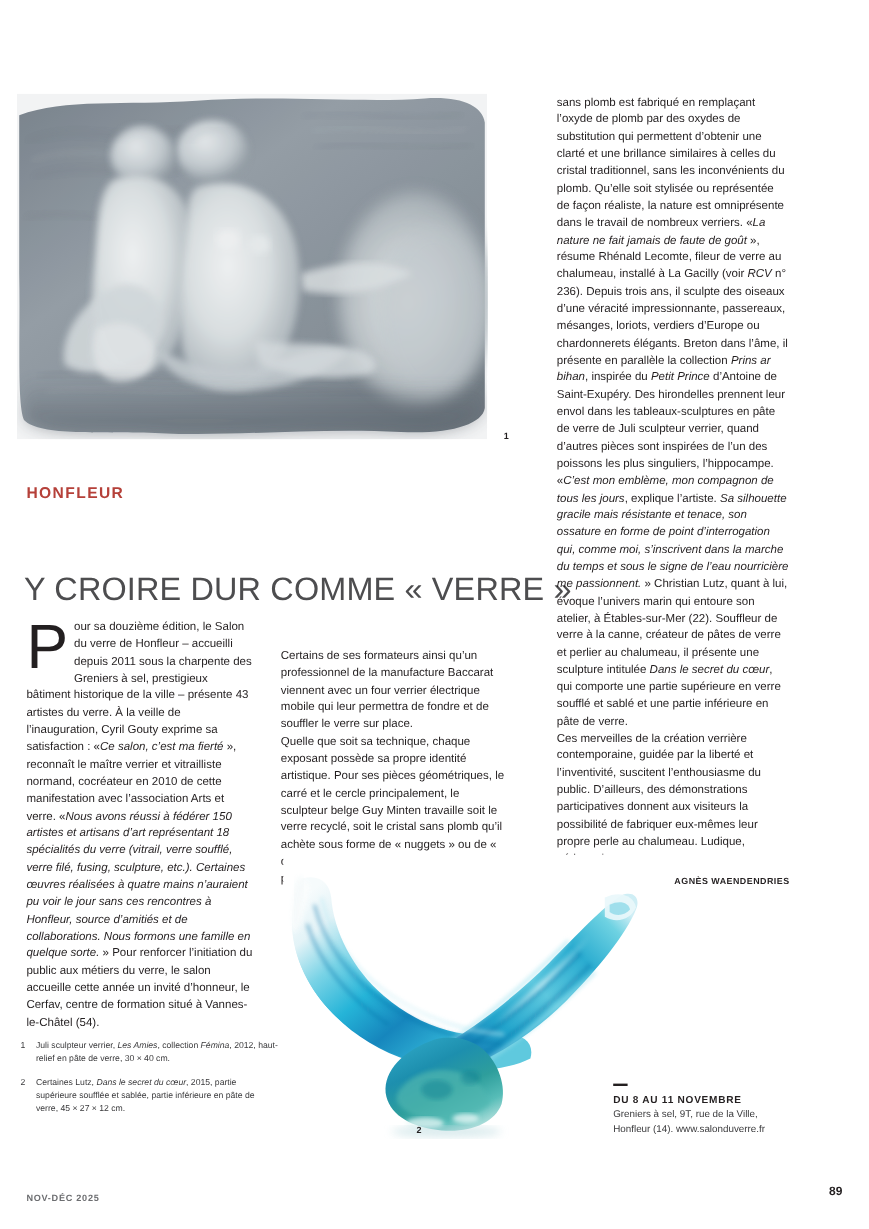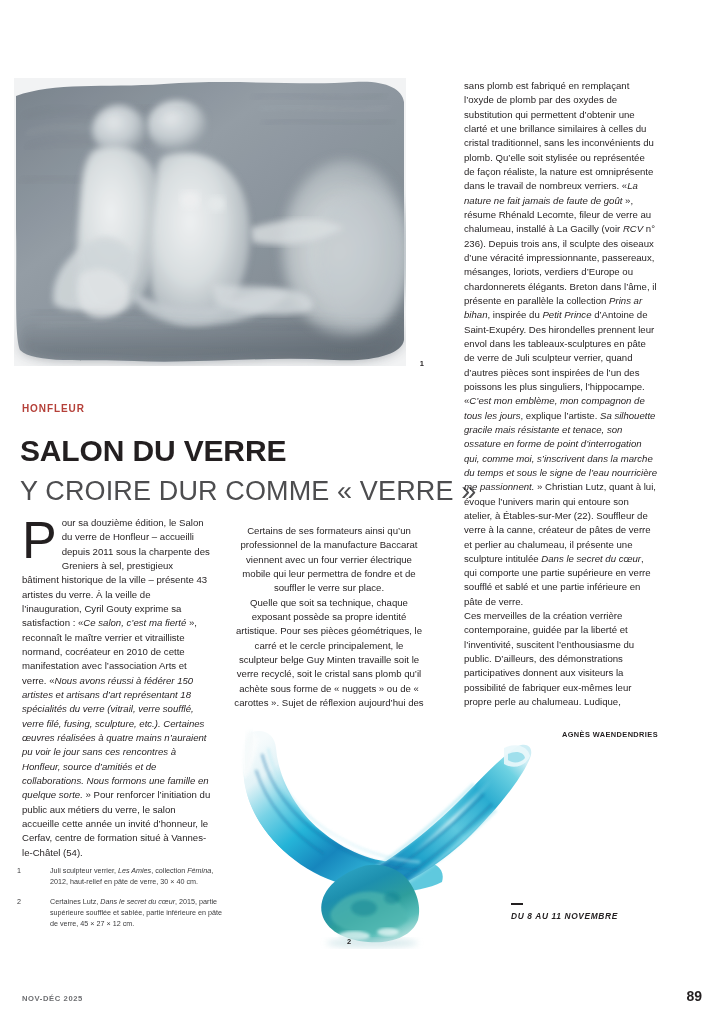--- a/index.html
+++ b/index.html
@@ -40,21 +40,21 @@
     font-size: 7.5px;
     font-weight: bold;
     color: #231f20;
   }
 
   
   .kicker {
     position: absolute;
     left: 22px;
     top: 403px;
-    font-size: 10px;
+    font-size: 13px;
     font-weight: bold;
     letter-spacing: 0.09em;
     color: #b54039;
     text-align: center;
   }
   .headline1 {
     position: absolute;
     left: 20px;
     top: 415px;
     font-size: 30px;
@@ -79,21 +79,21 @@
     position: absolute;
     font-size: 9.6px;
     line-height: 1.495;
     color: #231f20;
     text-align: left;
   }
   .col p { margin: 0 0 0 0; }
   .col i, .col em { font-style: italic; }
 
   .col-1 { left: 22px;  top: 516px; width: 190px; }
-  .col-2 { left: 234px; top: 524px; width: 190px; text-align: center; }
+  .col-2 { left: 234px; top: 540px; width: 190px; }
   .col-3 { left: 464px; top: 79px;  width: 194px; }
 
   .dropcap {
     float: left;
     font-size: 52px;
     line-height: 0.84;
     font-weight: normal;
     color: #231f20;
     padding: 2px 5px 0 0;
     margin-top: 1px;
@@ -122,21 +122,21 @@
   .caption-row {
     display: flex;
     margin-bottom: 9px;
   }
   .caption-num {
     width: 13px;
     flex: 0 0 13px;
     font-size: 7.2px;
     color: #3a3a3c;
   }
-  .caption-text { flex: 1 1 auto; margin-left: 20px; }
+  .caption-text { flex: 1 1 auto; }
   .caption-text i { font-style: italic; }
 
   
   .fig2-wrap {
     position: absolute;
     left: 236px;
     top: 712px;
     width: 300px;
     height: 238px;
   }
@@ -149,21 +149,20 @@
     font-weight: bold;
     color: #231f20;
   }
 
   
   .infobox {
     position: absolute;
     left: 511px;
     top: 903px;
     width: 200px;
-    font-style: italic;
   }
   .infobox .rule {
     width: 12px;
     height: 1.6px;
     background: #231f20;
     margin-bottom: 6px;
   }
   .infobox .date {
     font-size: 8.4px;
     font-weight: bold;
@@ -184,21 +183,21 @@
     top: 994px;
     font-size: 7.6px;
     letter-spacing: 0.08em;
     color: #6d6e71;
     font-weight: bold;
   }
   .foot-right {
     position: absolute;
     right: 22px;
     top: 988px;
-    font-size: 14px;
+    font-size: 10px;
     font-weight: bold;
     color: #231f20;
   }
 </style>
 </head>
 <body>
 
 <div id="page">
 
   <div class="fig1-wrap">
@@ -295,21 +294,20 @@
       <path d="M6,238 C70,226 160,252 250,244 C310,238 356,250 390,240
                L390,262 C388,276 360,284 320,282 C250,278 180,286 120,283
                C70,281 20,286 6,272 Z" fill="url(#g1shadow)" filter="url(#blur6)"></path>
 
       <rect x="0" y="0" width="392" height="288" fill="#5f6870" opacity="0.08"></rect>
     </svg>
     <span class="fig1-num">1</span>
   </div>
 
   <div class="kicker">HONFLEUR</div>
-  <h1 class="headline1">SALON DU VERRE</h1>
   <h2 class="headline2">Y CROIRE DUR COMME « VERRE »</h2>
 
   <div class="col col-1">
     <p><span class="dropcap">P</span><span>our sa douzième édition, le Salon du verre de Honfleur – accueilli depuis 2011 sous la charpente des Greniers à sel, prestigieux bâtiment historique de la ville – présente 43 artistes du verre. À la veille de l’inauguration, Cyril Gouty exprime sa satisfaction : «</span><i>Ce salon, c’est ma fierté</i><span> », reconnaît le maître verrier et vitrailliste normand, cocréateur en 2010 de cette manifestation avec l’association Arts et verre. «</span><i>Nous avons réussi à fédérer 150 artistes et artisans d’art représentant 18 spécialités du verre (vitrail, verre soufflé, verre filé, fusing, sculpture, etc.). Certaines œuvres réalisées à quatre mains n’auraient pu voir le jour sans ces rencontres à Honfleur, source d’amitiés et de collaborations. Nous formons une famille en quelque sorte.</i><span> » Pour renforcer l’initiation du public aux métiers du verre, le salon accueille cette année un invité d’honneur, le Cerfav, centre de formation situé à Vannes-le-Châtel (54).</span></p>
   </div>
 
   <div class="col col-2">
     <p>Certains de ses formateurs ainsi qu’un professionnel de la manufacture Baccarat viennent avec un four verrier électrique mobile qui leur permettra de fondre et de souffler le verre sur place.</p>
     <p>Quelle que soit sa technique, chaque exposant possède sa propre identité artistique. Pour ses pièces géométriques, le carré et le cercle principalement, le sculpteur belge Guy Minten travaille soit le verre recyclé, soit le cristal sans plomb qu’il achète sous forme de « nuggets » ou de « carottes ». Sujet de réflexion aujourd’hui des plus sensibles, le cristal</p>
   </div>
@@ -426,18 +424,22 @@
     </div>
     <div class="caption-row">
       <span class="caption-num">2</span>
       <span class="caption-text"><span>Certaines Lutz, </span><i>Dans le secret du cœur</i><span>, 2015, partie supérieure soufflée et sablée, partie inférieure en pâte de verre, 45 × 27 × 12 cm.</span></span>
     </div>
   </div>
 
   <div class="infobox">
     <div class="rule"></div>
     <div class="date">DU 8 AU 11 NOVEMBRE</div>
+    <div class="addr">
+      <div>Greniers à sel, 9T, rue de la Ville,</div>
+      <div>Honfleur (14). www.salonduverre.fr</div>
+    </div>
   </div>
 
   <div class="foot-left">NOV-DÉC 2025</div>
   <div class="foot-right">89</div>
 
 </div>
 
 </body></html>

